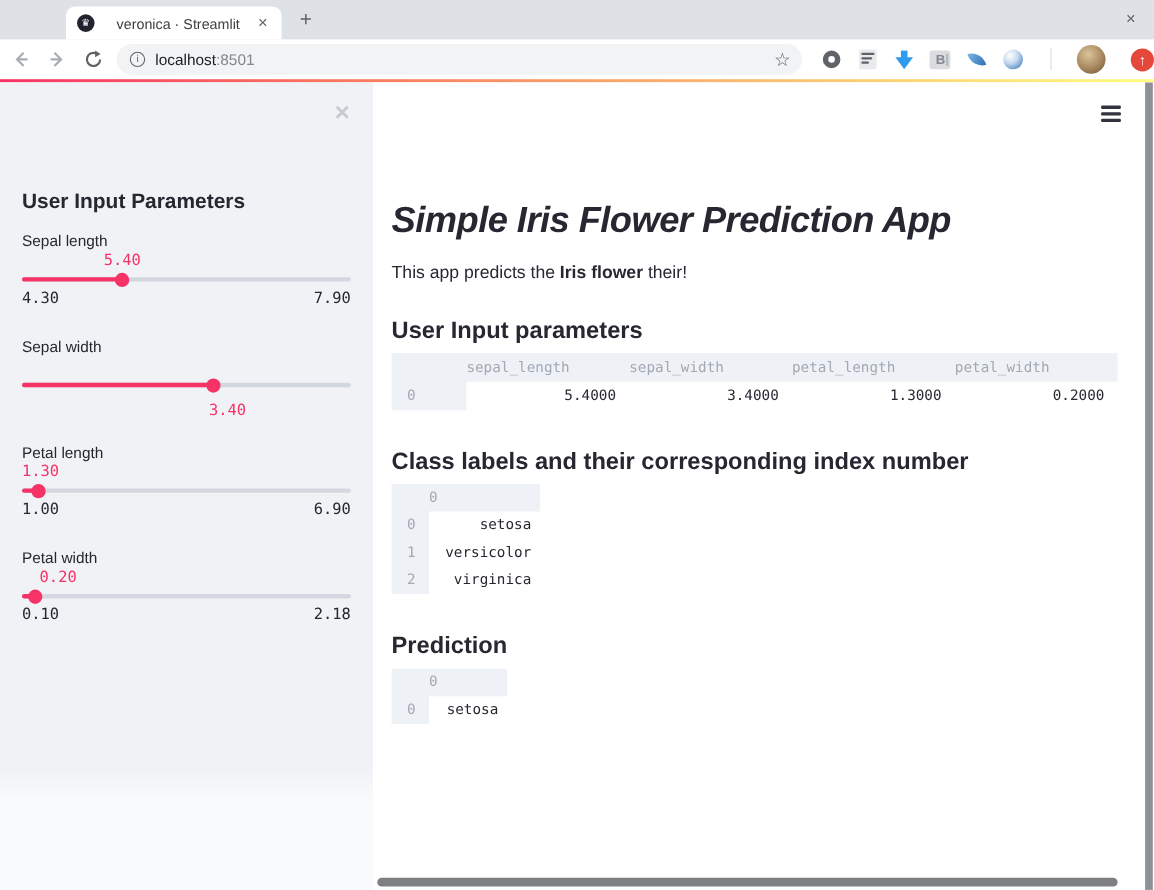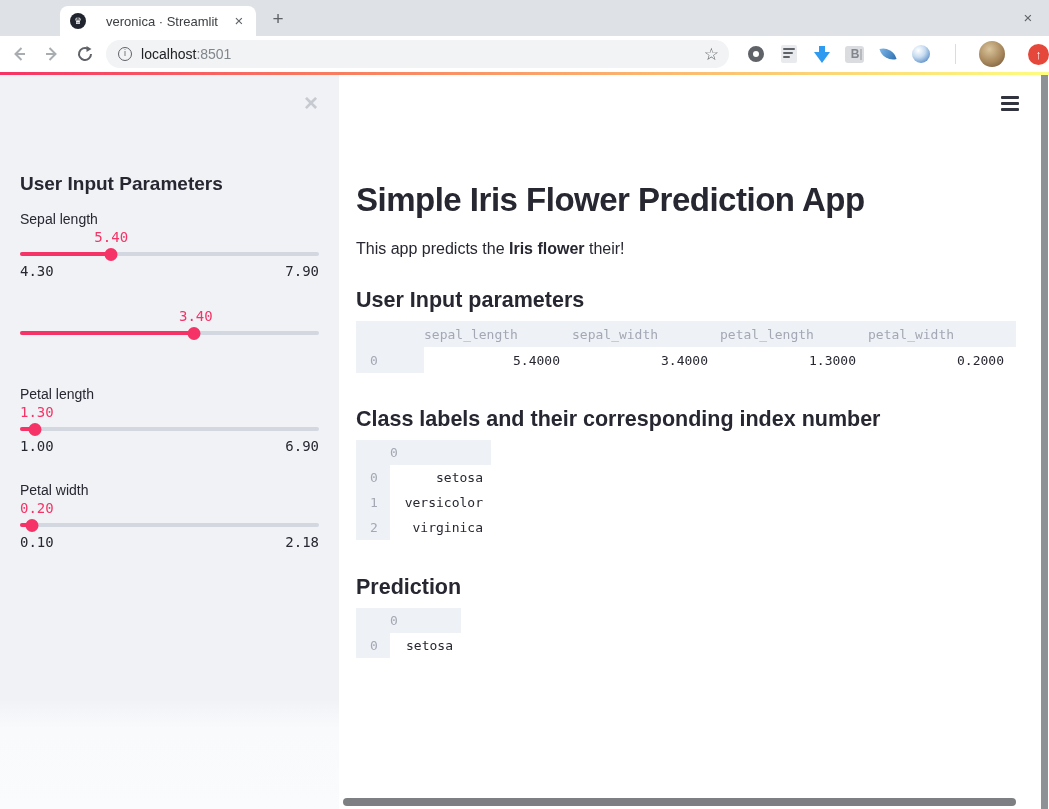--- a/index.html
+++ b/index.html
@@ -76,21 +76,21 @@
                   transform:translateX(-50%); cursor:grab; }
   .slider-minmax { position:absolute; left:0; right:0; top:35px; display:flex; justify-content:space-between;
                    font-size:14px; color:#262730; }
 
   .main { position:absolute; left:340px; top:0; width:709px; height:734px; background:#fff; }
   .hamburger { position:absolute; top:21px; right:30px; width:18px; cursor:pointer; }
   .hamburger i { display:block; height:2.5px; background:#31333f; border-radius:1px; margin-bottom:3.5px; }
   .hamburger i:last-child { margin-bottom:0; }
 
   .content { padding:106px 0 0 16px; width:676px; }
-  .app-title { font-size:33px; letter-spacing:-0.5px; font-weight:700; color:#262730; margin:0 0 21px; }
+  .app-title { font-size:33px; letter-spacing:-0.5px; font-weight:700; color:#262730; margin:0 0 21px;font-style:italic; }
   .intro { font-size:16px; color:#262730; margin:0 0 29px; }
   .sec-heading { font-size:21.5px; font-weight:700; color:#262730; line-height:26px; margin:0 0 8px; }
 
   table.st-table { border-collapse:collapse; table-layout:fixed; background:#eef1f6;
                    font-family:"DejaVu Sans Mono", monospace; font-size:13px; margin-bottom:33px; }
   table.st-table th, table.st-table td { height:var(--row-h); padding:0; font-weight:400; }
   table.st-table .c-idx { width:var(--idx-w); text-align:left; padding-left:14px; color:#a3a8b4; }
   table.st-table th.c-val { width:var(--col-w); text-align:left; padding-right:var(--pad); color:#a3a8b4; }
   table.st-table td.c-val { width:var(--col-w); text-align:right; padding-right:var(--pad);
                             background:#fff; color:#262730; }
@@ -186,22 +186,23 @@
           <div class="slider-thumb" style="left: 30.5556%;"></div>
         </div>
         <div class="slider-minmax mono">
           <span>4.30</span>
           <span>7.90</span>
         </div>
       </div>
     </div>
 
     <div class="slider-group">
+      <div class="slider-label">Sepal width</div>
       <div class="slider-area">
-        <span class="slider-value mono" style="left: 159px;">3.40</span>
+        <span class="slider-value mono" style="left: 170px; margin-top: 40px;">3.40</span>
         <div class="slider-track">
           <div class="slider-fill" style="width: 58.3333%;"></div>
           <div class="slider-thumb" style="left: 58.3333%;"></div>
         </div>
       </div>
     </div>
 
     <div class="slider-group">
       <div class="slider-label">Petal length</div>
       <div class="slider-area">
@@ -213,21 +214,21 @@
         <div class="slider-minmax mono">
           <span>1.00</span>
           <span>6.90</span>
         </div>
       </div>
     </div>
 
     <div class="slider-group">
       <div class="slider-label">Petal width</div>
       <div class="slider-area">
-        <span class="slider-value mono" style="left: 0px;">0.20</span>
+        <span class="slider-value mono" style="left: 16px;">0.20</span>
         <div class="slider-track">
           <div class="slider-fill" style="width: 4.16667%;"></div>
           <div class="slider-thumb" style="left: 4.16667%;"></div>
         </div>
         <div class="slider-minmax mono">
           <span>0.10</span>
           <span>2.18</span>
         </div>
       </div>
     </div>

